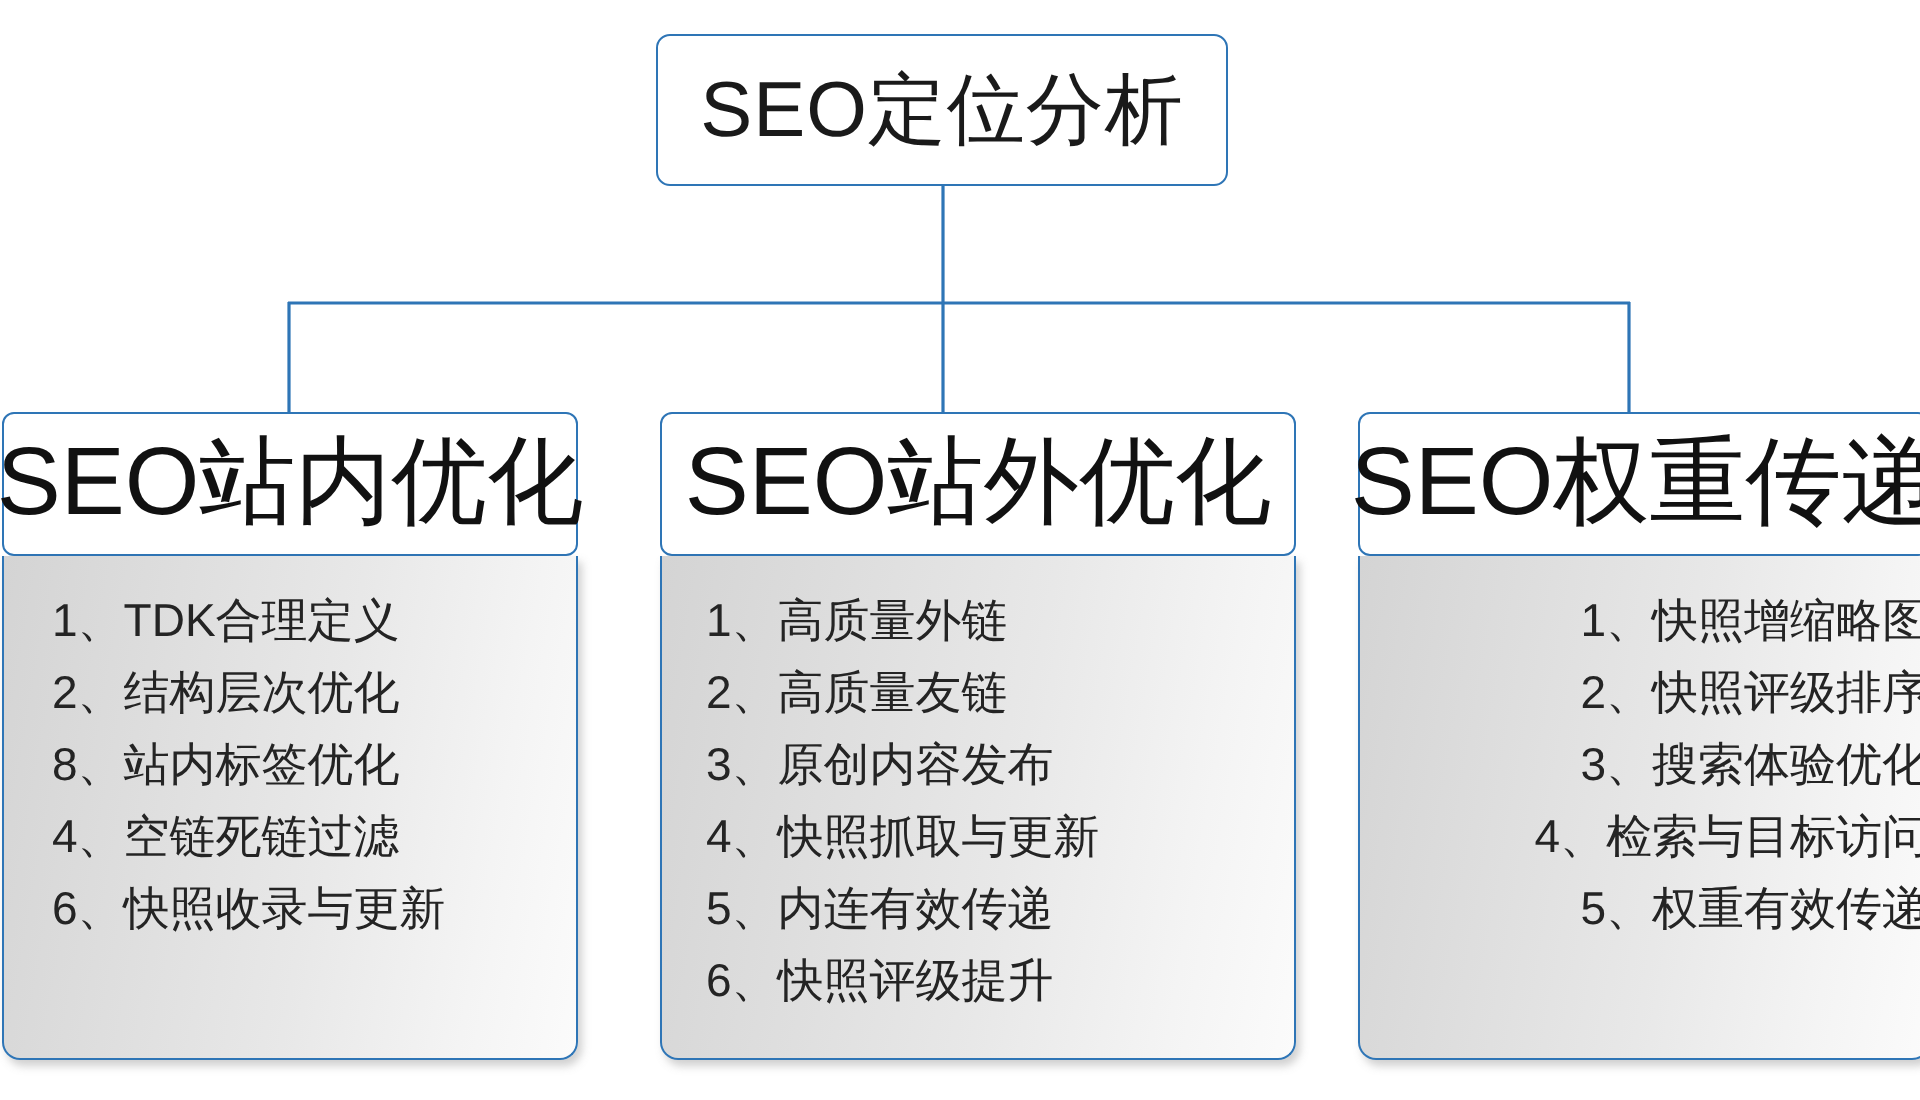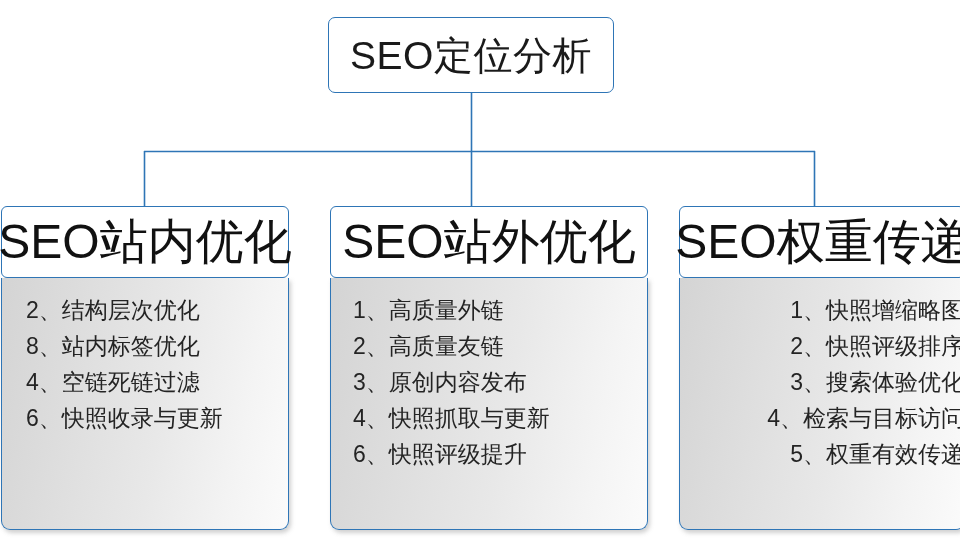--- a/index.html
+++ b/index.html
@@ -124,38 +124,40 @@
   <div class="root-box">
     <div class="root-title">SEO定位分析</div>
   </div>
 
   <div class="column col-1">
     <div class="col-header">
       <div class="col-header-text">SEO站内优化</div>
     </div>
     <div class="col-body">
       <ul class="item-list">
+        <li class="item">1、TDK合理定义</li>
         <li class="item">2、结构层次优化</li>
         <li class="item">8、站内标签优化</li>
         <li class="item">4、空链死链过滤</li>
         <li class="item">6、快照收录与更新</li>
       </ul>
     </div>
   </div>
 
   <div class="column col-2">
     <div class="col-header">
       <div class="col-header-text">SEO站外优化</div>
     </div>
     <div class="col-body">
       <ul class="item-list">
         <li class="item">1、高质量外链</li>
         <li class="item">2、高质量友链</li>
         <li class="item">3、原创内容发布</li>
         <li class="item">4、快照抓取与更新</li>
+        <li class="item">5、内连有效传递</li>
         <li class="item">6、快照评级提升</li>
       </ul>
     </div>
   </div>
 
   <div class="column col-3">
     <div class="col-header">
       <div class="col-header-text">SEO权重传递</div>
     </div>
     <div class="col-body">

